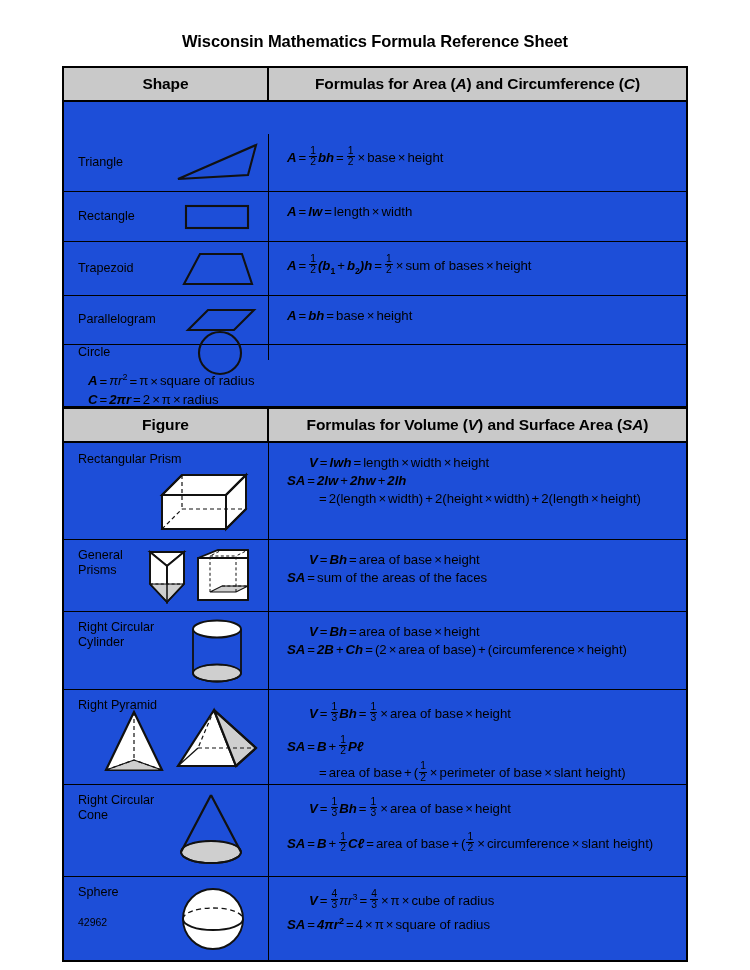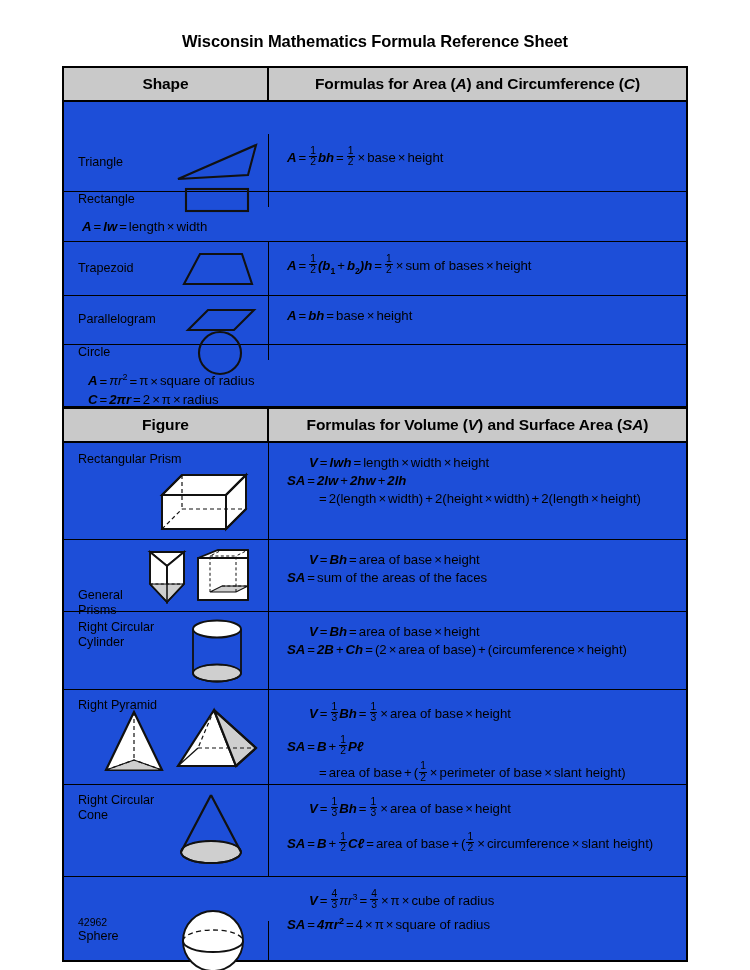--- a/index.html
+++ b/index.html
@@ -184,21 +184,21 @@
           </svg>
         </span>
       </div>
       <div class="cell-right">
         <div class="formulas">
           <span class="fline"><span class="mi mb">A</span><span class="op">=</span><span class="frac"><span class="num">1</span><span class="den">2</span></span><span class="mi mb">bh</span><span class="op">=</span><span class="frac"><span class="num">1</span><span class="den">2</span></span><span class="op times"></span><span>base</span><span class="op times"></span><span>height</span></span>
         </div>
       </div>
     </div>
 
-    <div class="row" style="height:50px;flex-direction:column;">
+    <div class="row" style="height:50px;">
       <div class="cell-left">
         <span class="shape-label">Rectangle</span>
         <span class="figwrap center-v">
           <svg width="90" height="34" viewBox="0 0 90 34">
             <rect x="14" y="6" width="62" height="22" fill="none" stroke="#111" stroke-width="2.1"></rect>
           </svg>
         </span>
       </div>
       <div class="cell-right">
         <div class="formulas">
@@ -292,21 +292,21 @@
         <div class="formulas">
           <span class="fline indent2"><span class="mi mb">V</span><span class="op">=</span><span class="mi mb">lwh</span><span class="op">=</span><span>length</span><span class="op times"></span><span>width</span><span class="op times"></span><span>height</span></span>
           <span class="fline"><span class="mi mb">SA</span><span class="op">=</span><span class="mi mb">2lw</span><span class="op">+</span><span class="mi mb">2hw</span><span class="op">+</span><span class="mi mb">2lh</span></span>
           <span class="fline indent"><span class="op">=</span><span>2(length</span><span class="op times"></span><span>width)</span><span class="op">+</span><span>2(height</span><span class="op times"></span><span>width)</span><span class="op">+</span><span>2(length</span><span class="op times"></span><span>height)</span></span>
         </div>
       </div>
     </div>
 
     <div class="row" style="height:72px;">
       <div class="cell-left" style="align-items:flex-start;">
-        <span class="shape-label" style="padding-top:8px;margin-top:40px;">General
+        <span class="shape-label" style="padding-top:8px;">General
 Prisms</span>
         <span class="figwrap center-v" style="right:10px;">
           <svg width="118" height="64" viewBox="0 0 118 64">
 
             <polygon points="10,8 44,8 27,22" fill="#ffffff" stroke="#111" stroke-width="1.8"></polygon>
             <polygon points="10,8 10,40 27,58 27,22" fill="#ffffff" stroke="#111" stroke-width="1.8"></polygon>
             <polygon points="44,8 44,40 27,58 27,22" fill="#ffffff" stroke="#111" stroke-width="1.8"></polygon>
             <polygon points="10,40 44,40 27,58" fill="#cfcfcf" stroke="#111" stroke-width="1.1"></polygon>
             <line x1="10" y1="40" x2="44" y2="40" stroke="#111" stroke-width="1.1" stroke-dasharray="3,2.4"></line>
             <line x1="27" y1="22" x2="27" y2="58" stroke="#111" stroke-width="1.5"></line>
@@ -407,21 +407,21 @@
       </div>
       <div class="cell-right">
         <div class="formulas">
           <span class="fline indent2"><span class="mi mb">V</span><span class="op">=</span><span class="frac"><span class="num">1</span><span class="den">3</span></span><span class="mi mb">Bh</span><span class="op">=</span><span class="frac"><span class="num">1</span><span class="den">3</span></span><span class="op times"></span><span>area of base</span><span class="op times"></span><span>height</span></span>
           <span class="fline" style="margin-top:13px;"><span class="mi mb">SA</span><span class="op">=</span><span class="mi mb">B</span><span class="op">+</span><span class="frac"><span class="num">1</span><span class="den">2</span></span><span class="mi mb">Cℓ</span><span class="op">=</span><span>area of base</span><span class="op">+</span><span>(</span><span class="frac"><span class="num">1</span><span class="den">2</span></span><span class="op times"></span><span>circumference</span><span class="op times"></span><span>slant height)</span></span>
         </div>
       </div>
     </div>
 
     <div class="row" style="height:83px;">
-      <div class="cell-left" style="align-items:flex-start;margin-top:44px;">
+      <div class="cell-left" style="align-items:flex-start;">
         <span class="shape-label" style="padding-top:8px;">Sphere</span>
         <span class="figwrap center-v" style="right:18px;">
           <svg width="74" height="74" viewBox="0 0 74 74">
             <circle cx="37" cy="37" r="30" fill="#ffffff" stroke="#111" stroke-width="1.9"></circle>
             <path d="M7 37 A30 11 0 0 0 67 37" fill="none" stroke="#111" stroke-width="1.9"></path>
             <path d="M7 37 A30 11 0 0 1 67 37" fill="none" stroke="#111" stroke-width="1.3" stroke-dasharray="5,3.5"></path>
           </svg>
         </span>
       </div>
       <div class="cell-right">

